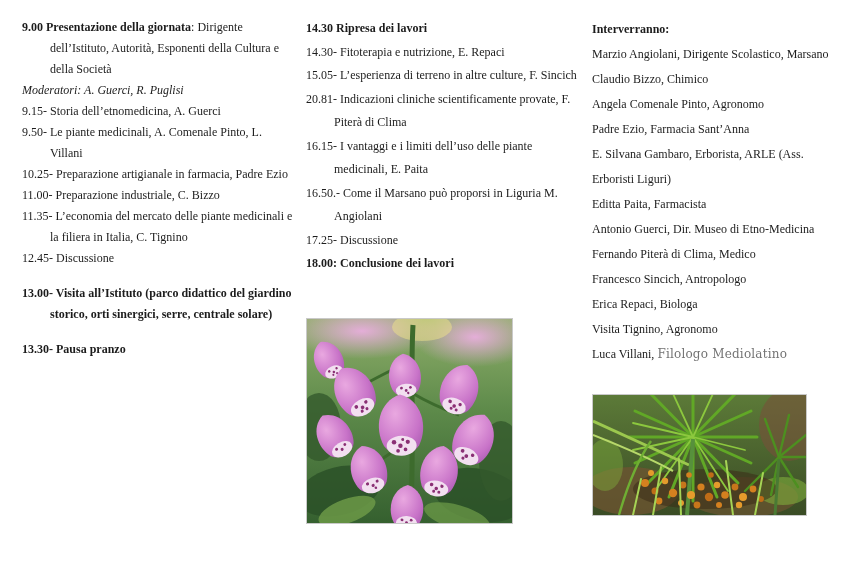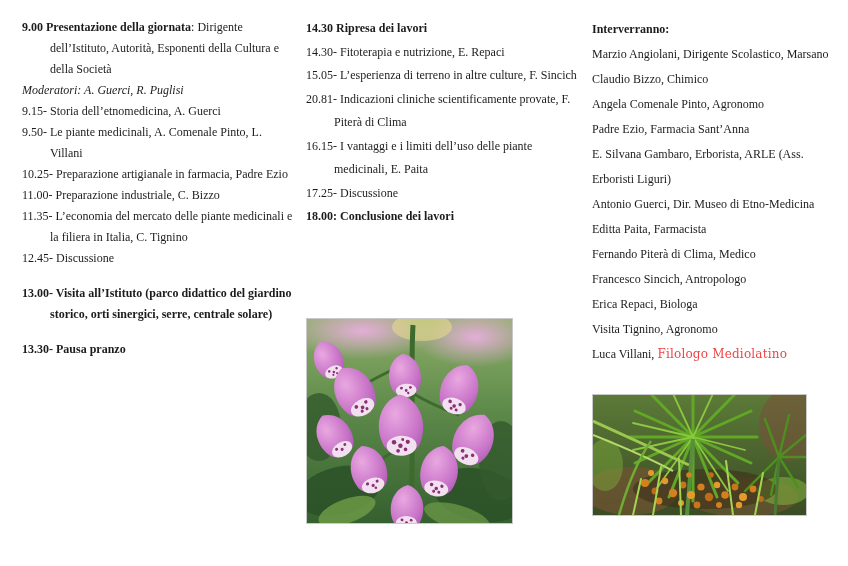--- a/index.html
+++ b/index.html
@@ -17,21 +17,21 @@
   }
   .col { position: absolute; top: 17px; font-size: 12px; }
   .col-left   { left: 22px;  width: 272px; line-height: 21px; }
   .col-middle { left: 306px; width: 272px; line-height: 23.5px; }
   .col-right  { left: 592px; width: 250px; line-height: 25px; }
   p { margin: 0; }
   .entry { padding-left: 28px; text-indent: -28px; }
   .b { font-weight: bold; }
   .italic { font-style: italic; }
   .gap-top  { margin-top: 14px; }
-  .alt-font { font-family: "DejaVu Serif", serif; color: #ef4444; letter-spacing: 0.2px; }
+  .alt-font { font-family: "DejaVu Serif", serif; color: #737373; letter-spacing: 0.2px; }
   .photo {
     position: absolute;
     border: 1px solid #c9c9c9;
     background: #557a3f;
     line-height: 0;
   }
   .photo-foxglove { left: 306px; top: 318px; width: 205px; height: 204px; }
   .photo-palmetto { left: 592px; top: 394px; width: 213px; height: 120px; }
 </style>
 </head>
@@ -51,33 +51,34 @@
     <p class="entry b gap-top">13.00- Visita all’Istituto (parco didattico del giardino storico, orti sinergici, serre, centrale solare)</p>
     <p class="entry b gap-top">13.30- Pausa pranzo</p>
   </div>
 
   <div class="col col-middle">
     <p class="entry b">14.30 Ripresa dei lavori</p>
     <p class="entry">14.30- Fitoterapia e nutrizione, E. Repaci</p>
     <p class="entry">15.05- L’esperienza di terreno in altre culture, F. Sincich</p>
     <p class="entry">20.81- Indicazioni cliniche scientificamente provate, F. Piterà di Clima</p>
     <p class="entry">16.15- I vantaggi e i limiti dell’uso delle piante medicinali, E. Paita</p>
+    <p class="entry">16.50.- Come il Marsano può proporsi in Liguria M. Angiolani</p>
     <p class="entry">17.25- Discussione</p>
     <p class="entry b">18.00: Conclusione dei lavori</p>
   </div>
 
   <div class="col col-right">
     <p class="b">Interverranno:</p>
     <p>Marzio Angiolani, Dirigente Scolastico, Marsano</p>
     <p>Claudio Bizzo, Chimico</p>
     <p>Angela Comenale Pinto, Agronomo</p>
     <p>Padre Ezio, Farmacia Sant’Anna</p>
     <p>E. Silvana Gambaro, Erborista, ARLE (Ass. Erboristi Liguri)</p>
+    <p>Editta Paita, Farmacista</p>
     <p>Antonio Guerci, Dir. Museo di Etno-Medicina</p>
-    <p>Editta Paita, Farmacista</p>
     <p>Fernando Piterà di Clima, Medico</p>
     <p>Francesco Sincich, Antropologo</p>
     <p>Erica Repaci, Biologa</p>
     <p>Visita Tignino, Agronomo</p>
     <p><span>Luca Villani, </span><span class="alt-font">Filologo Mediolatino</span></p>
   </div>
 
   <div class="photo photo-foxglove">
     <svg width="205" height="204" viewBox="0 0 205 204" xmlns="http://www.w3.org/2000/svg">
       <defs>

